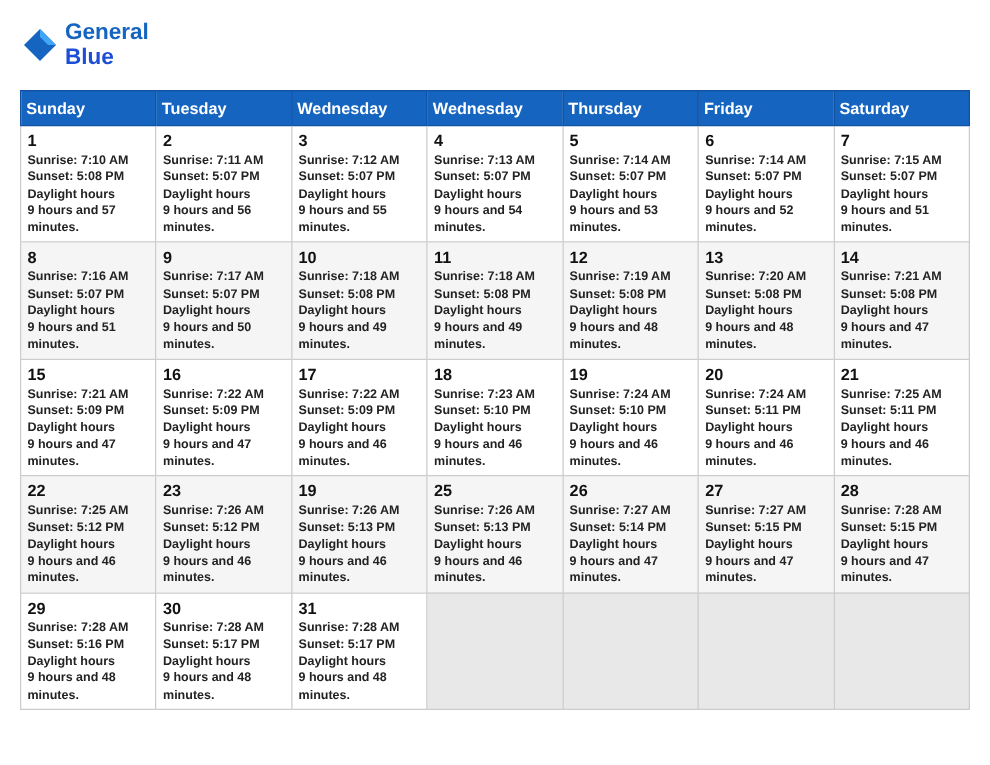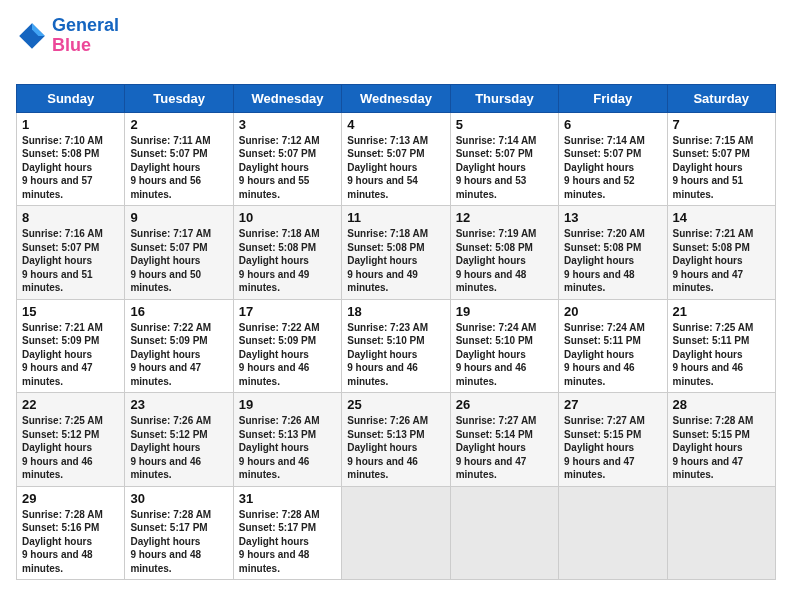--- a/index.html
+++ b/index.html
@@ -7,21 +7,21 @@
       font-family: Arial, sans-serif;
       background: #fff;
       width: 792px;
       min-height: 612px;
       padding: 16px;
     }
     .header-area {
       display: flex;
       justify-content: space-between;
       align-items: flex-start;
-      margin-bottom: 28px;
+      margin-bottom: 16px;
     }
     .logo {
       display: flex;
       align-items: center;
       gap: 4px;
     }
     .logo-text {
       font-size: 18px;
       font-weight: bold;
       color: #1a1a1a;
@@ -48,21 +48,21 @@
     }
     .calendar {
       width: 100%;
       border-collapse: collapse;
       font-size: 10.5px;
     }
     .calendar th {
       background: #1565c0;
       color: #fff;
       padding: 6px 4px;
-      text-align: center;
+      text-align: left;
       font-size: 13px;
       font-weight: bold;
       border: 1px solid #1250a0;
     }
     .calendar td {
       border: 1px solid #ccc;
       padding: 4px 5px;
       vertical-align: top;
       width: calc(100%/7);
       min-height: 70px;
@@ -95,21 +95,21 @@
 <body>
 
 <div class="header-area">
   <div class="logo">
     <svg class="logo-icon" viewBox="0 0 40 40">
       <polygon points="20,4 36,20 20,36 4,20" fill="#1565c0"></polygon>
       <polygon points="20,4 36,20 28,20 20,12" fill="#42a5f5"></polygon>
     </svg>
     <div class="logo-text">
       <div><span>General</span></div>
-      <div><span style="color:#ec4899;">Blue</span></div>
+      <div><span style="color:#1d4ed8;">Blue</span></div>
     </div>
   </div>
   <div class="title-area">
     <div class="month-title"></div>
     <div class="location-title"></div>
   </div>
 </div>
 
 <table class="calendar">
   <thead>

